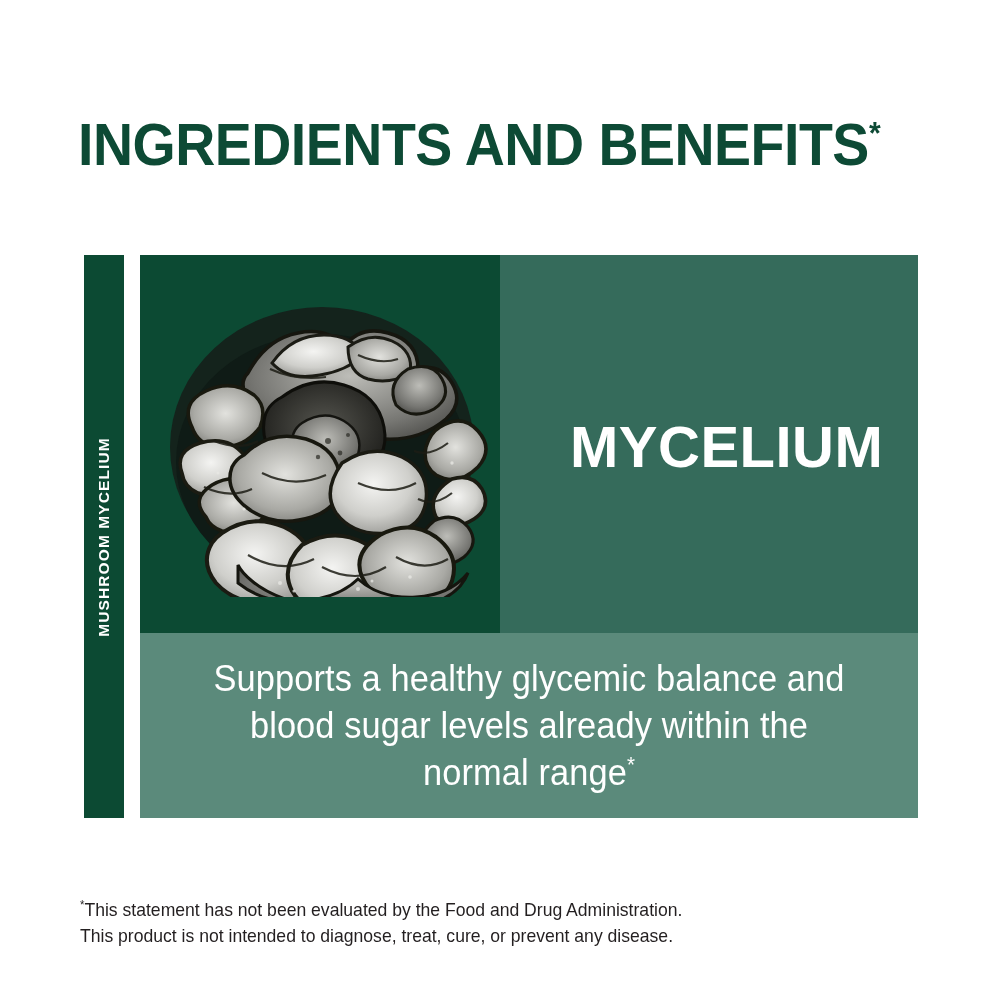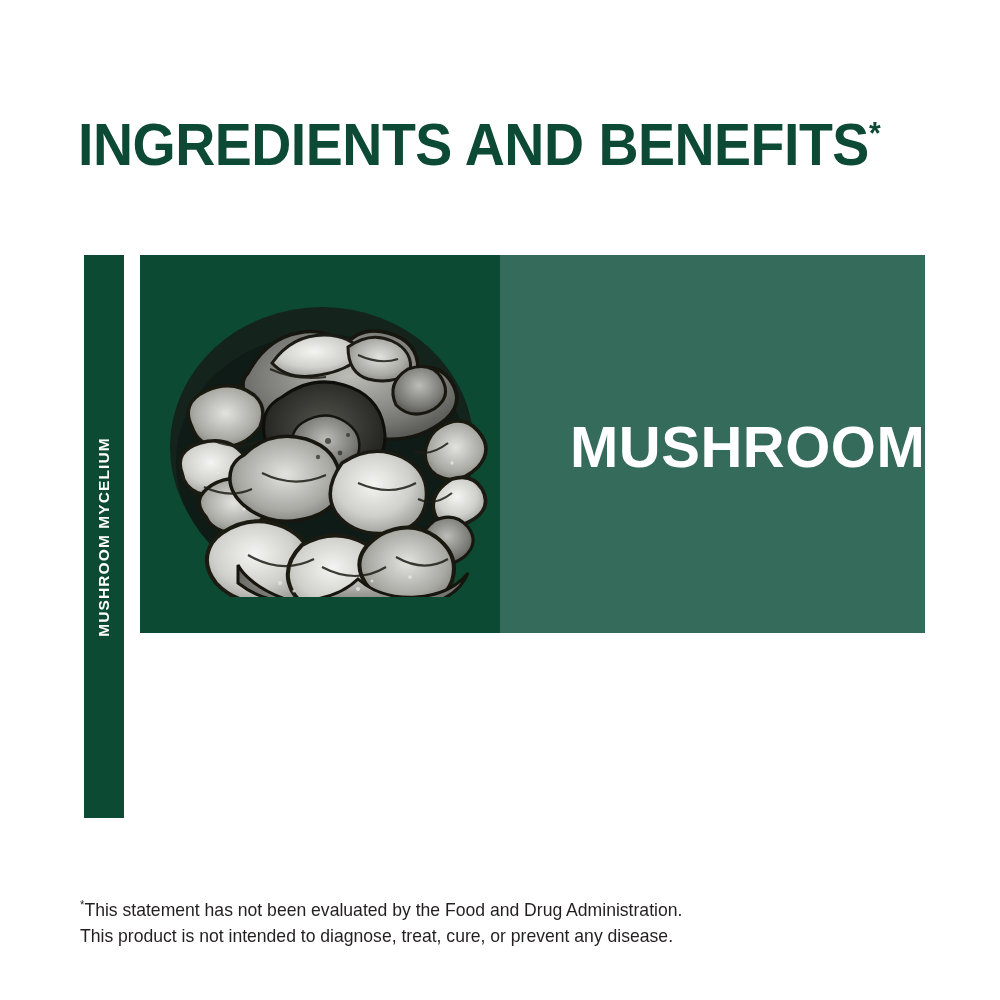--- a/index.html
+++ b/index.html
@@ -250,22 +250,25 @@
         <g fill="#2a2a24" opacity="0.7">
           <circle cx="176" cy="164" r="3"></circle>
             <circle cx="188" cy="176" r="2.4"></circle>
           <circle cx="166" cy="180" r="2.2"></circle>
             <circle cx="196" cy="158" r="2"></circle>
         </g>
       </svg>
     </div>
 
     <div id="ingredient-name-panel">
-      <span id="ingredient-name">MUSHROOM</span>
+      <span id="ingredient-name">MYCELIUM</span>
     </div>
   </div>
 
+  <div id="benefit-band">
+    <div id="benefit-text"><span>Supports a healthy glycemic balance and blood sugar levels already within the normal range</span><span class="asterisk">*</span></div>
+  </div>
 </div>
 
 <div id="footer-disclaimer">
   <span class="fline"><span class="asterisk">*</span><span>This statement has not been evaluated by the Food and Drug Administration.</span></span>
   <span class="fline">This product is not intended to diagnose, treat, cure, or prevent any disease.</span>
 </div>
 
 </body></html>

